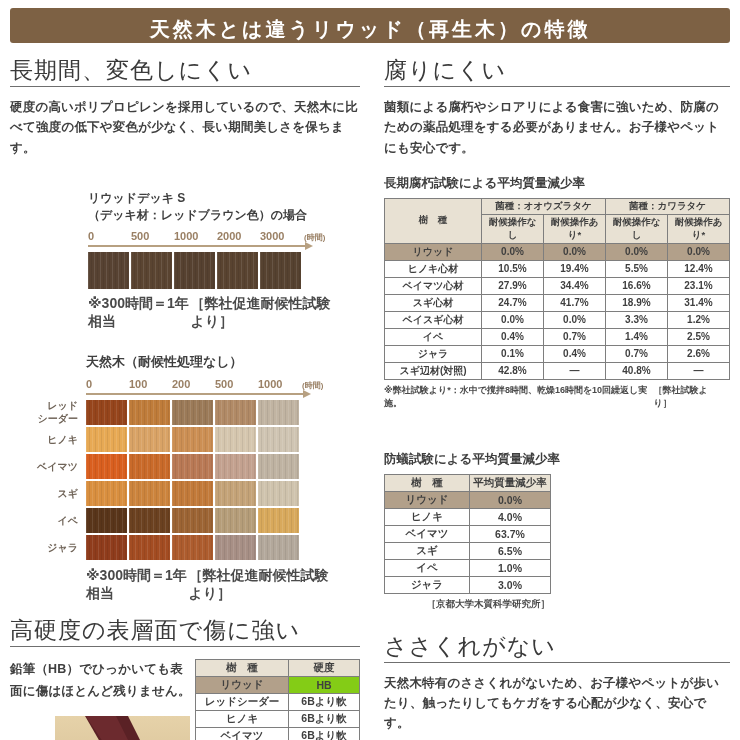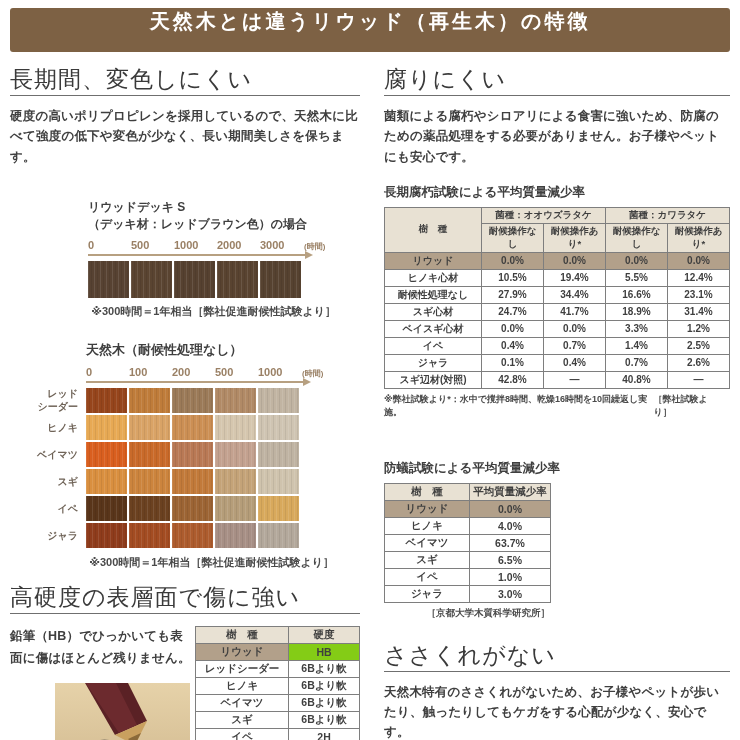--- a/index.html
+++ b/index.html
@@ -2,22 +2,22 @@
 <html><head>
 <meta charset="utf-8">
 <style>
   html,body{margin:0;padding:0;}
   body{
     width:740px;height:740px;background:#fff;overflow:hidden;
     font-family:"Liberation Sans","DejaVu Sans",sans-serif;
     color:#3f3f3f;-webkit-font-smoothing:antialiased;
   }
   .banner{
-    margin:8px 10px 0;height:44px;border-radius:3px;
-    display:flex;align-items:flex-start;justify-content:center;
+    margin:8px 10px 0;height:35px;border-radius:3px;
+    display:flex;align-items:flex-end;justify-content:center;
     color:#fff;font-weight:bold;font-size:20px;letter-spacing:3px;
   }
   .cols{display:flex;padding:0 10px;gap:24px;}
   .col-left{width:350px;flex:none;}
   .col-right{width:346px;flex:none;}
   h2.sec{
     font-family:"Liberation Serif","DejaVu Serif",serif;font-weight:normal;
     font-size:23px;color:#3a3a3a;margin:12px 0 0;
     border-bottom:1px solid #6f6f6f;letter-spacing:1px;
   }
@@ -33,21 +33,21 @@
   .axis-line::after{
     content:"";position:absolute;right:-2px;top:-3px;
     border-left:8px solid #b7a081;border-top:4px solid transparent;border-bottom:4px solid transparent;
   }
   .swatch-row{display:flex;gap:2px;}
   .rswatch{width:41px;height:37px;position:relative;}
   .rswatch::after,.nswatch::after{
     content:"";position:absolute;inset:0;
     background:repeating-linear-gradient(90deg,rgba(255,255,255,.10) 0 1px,rgba(0,0,0,0) 1px 3px,rgba(0,0,0,.07) 3px 4px,rgba(0,0,0,0) 4px 6px);
   }
-  .note-row{display:flex;justify-content:flex-end;font-size:11px;font-weight:bold;color:#4a4a4a;margin-top:6px;width:248px;}
+  .note-row{display:flex;justify-content:flex-end;font-size:14px;font-weight:bold;color:#4a4a4a;margin-top:6px;width:248px;}
   .chart2{margin-top:22px;}
   .chart2 .chead{margin-left:76px;font-size:13px;font-weight:bold;}
   .chart2 .axis,.chart2 .axis-line{margin-left:76px;}
   .nrow{display:flex;align-items:center;margin-top:2px;}
   .nlabel{
     width:68px;padding-right:8px;text-align:right;font-size:10px;font-weight:bold;
     color:#6f6357;white-space:pre-line;line-height:1.25;flex:none;
   }
   .nswatches{display:flex;gap:2px;}
   .nswatch{width:41px;height:25px;position:relative;}
@@ -300,21 +300,21 @@
             <td style="background: rgb(178, 160, 138);">0.0%</td>
           </tr>
           <tr>
             <td>ヒノキ心材</td>
             <td>10.5%</td>
             <td>19.4%</td>
             <td>5.5%</td>
             <td>12.4%</td>
           </tr>
           <tr>
-            <td>耐候性処理なし</td>
+            <td>ベイマツ心材</td>
             <td>27.9%</td>
             <td>34.4%</td>
             <td>16.6%</td>
             <td>23.1%</td>
           </tr>
           <tr>
             <td>スギ心材</td>
             <td>24.7%</td>
             <td>41.7%</td>
             <td>18.9%</td>

